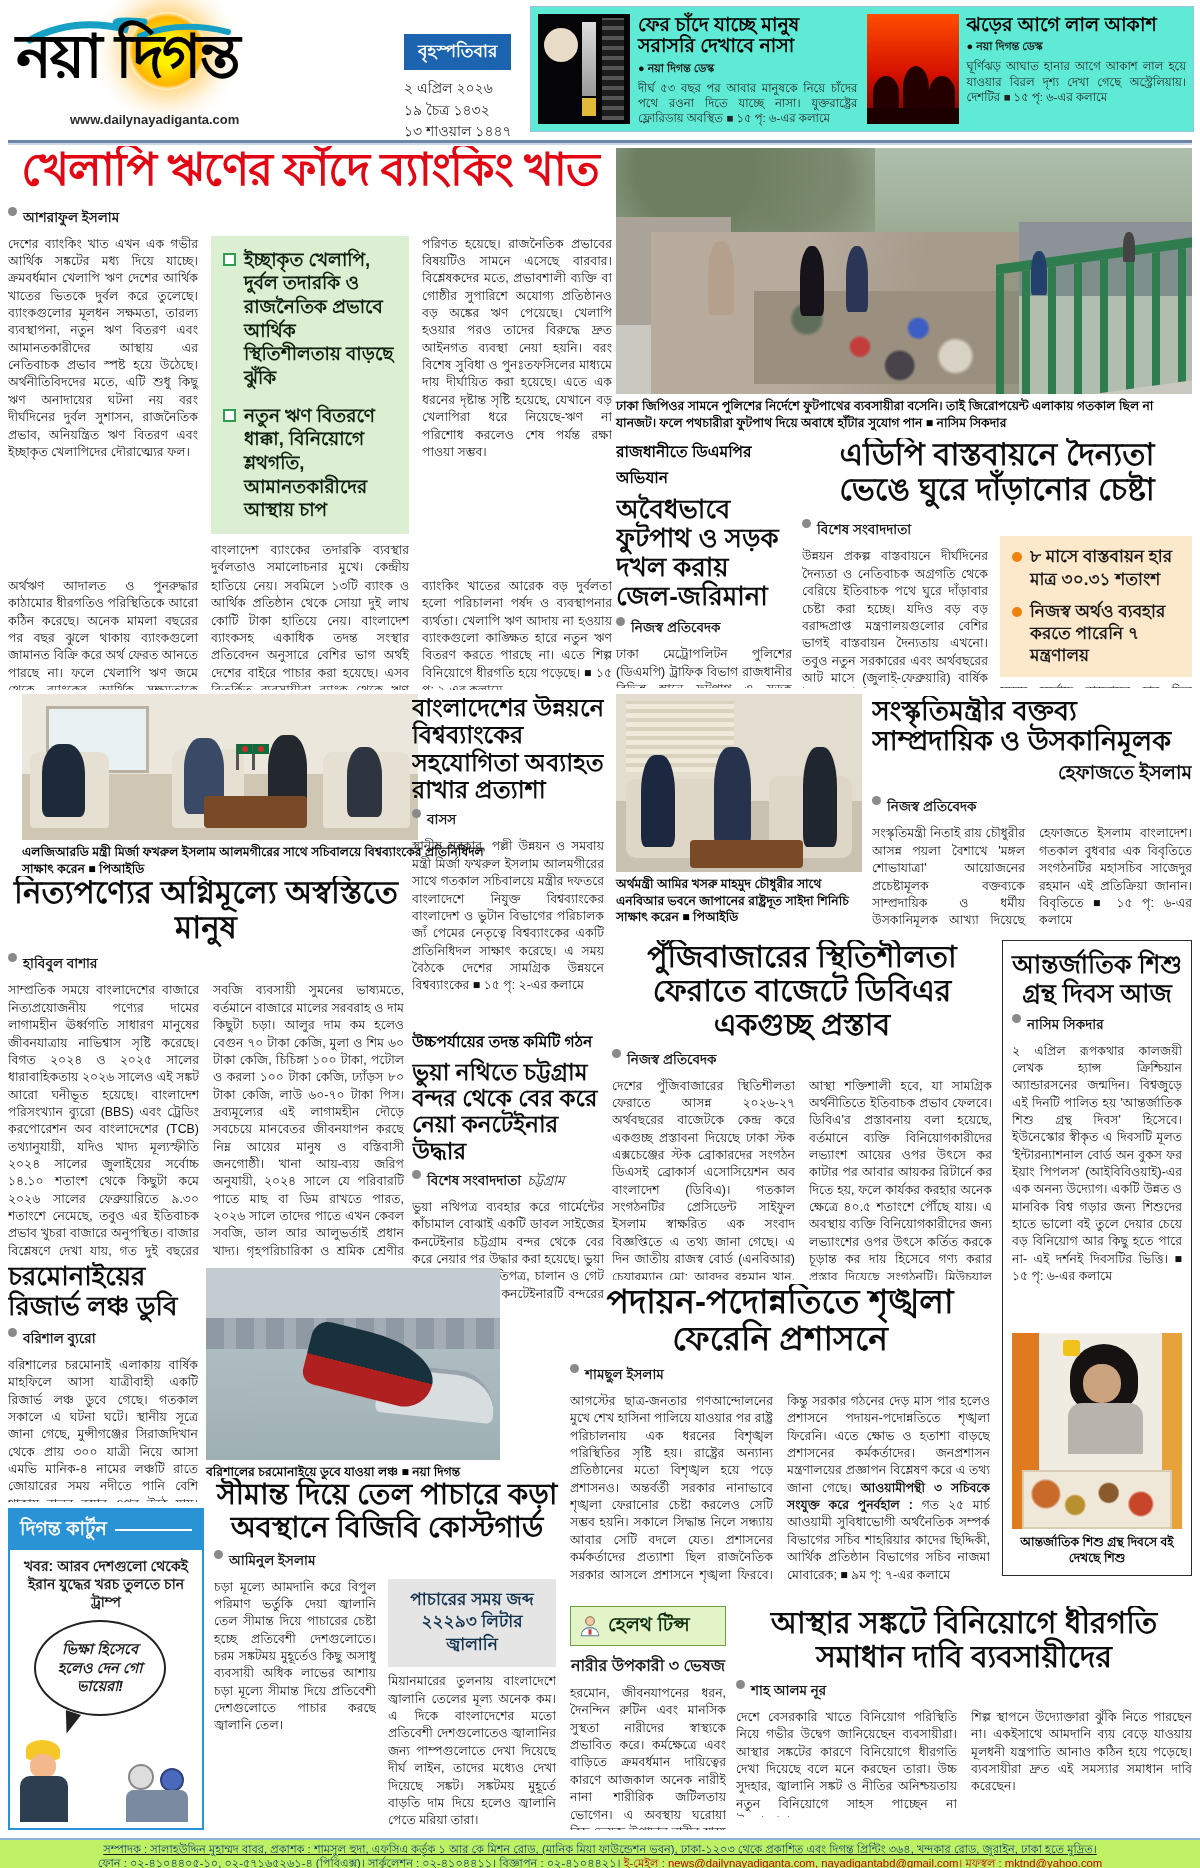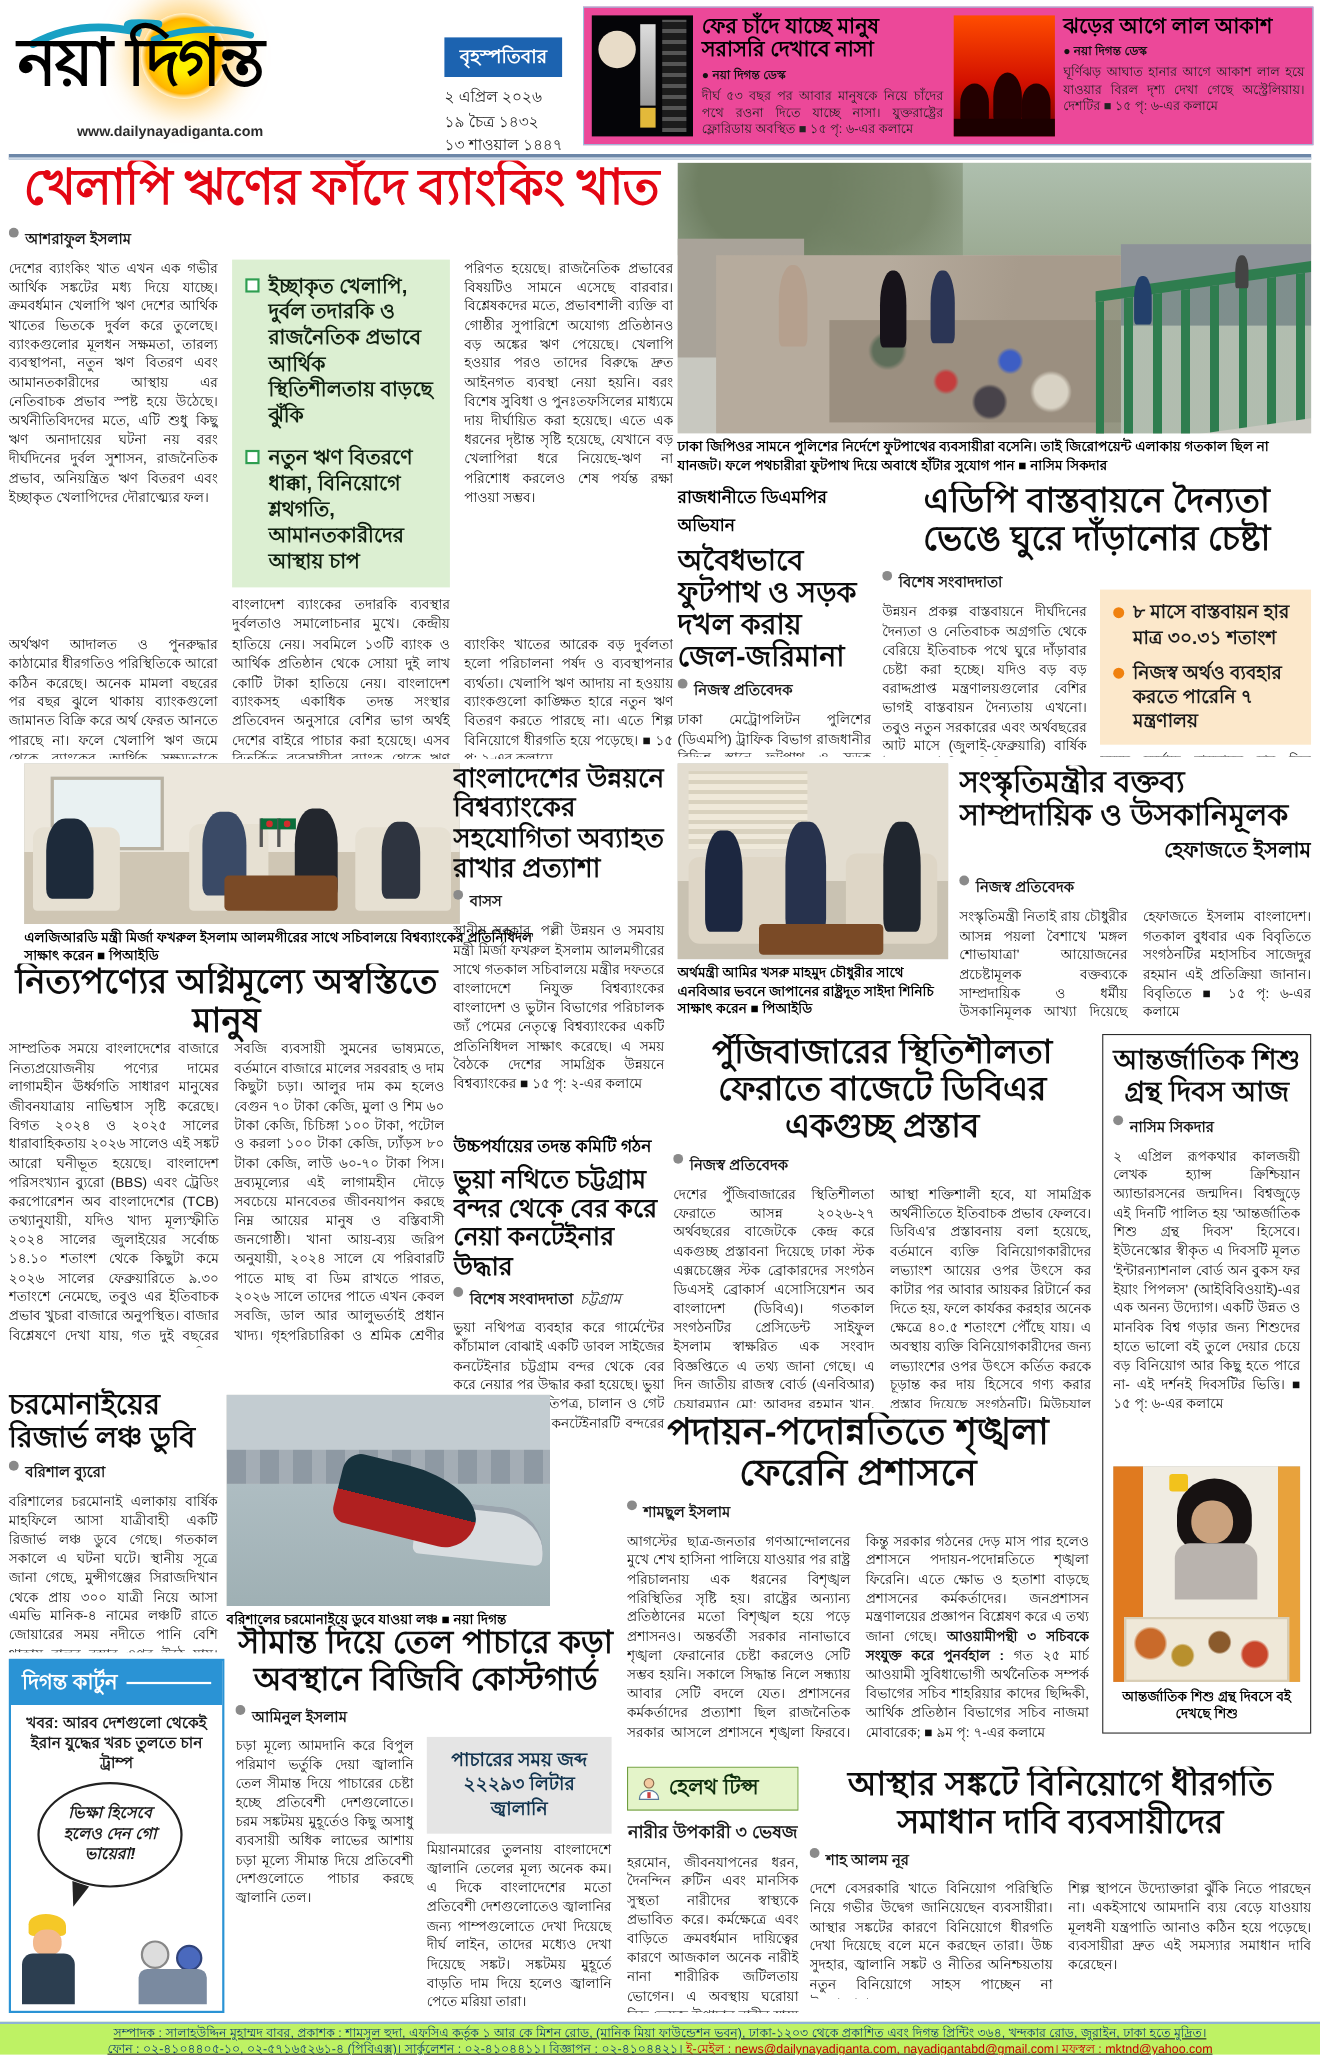--- a/index.html
+++ b/index.html
@@ -12,21 +12,21 @@
   .sun { position:absolute; left:112px; top:2px; width:78px; height:78px; border-radius:50%;
          background:radial-gradient(circle,#fff200 25%,#ffb300 62%,rgba(255,179,0,0) 72%);
          box-shadow:0 0 26px 10px rgba(255,170,0,.55); }
   .logo-birds { position:absolute; left:8px; top:0; }
   .logo-text { position:absolute; left:0; top:8px; width:340px; font-size:60px; font-weight:900; color:#000;
                letter-spacing:-2px; line-height:1.3; }
   .website { left:70px; top:112px; width:230px; font-size:13px; font-weight:700; color:#2b2b2b; }
   .dateblock { left:392px; top:34px; width:130px;margin-left:12px; }
   .day-badge { display:inline-block; background:#1c63b0; color:#fff; font-size:17px; font-weight:700; padding:4px 14px; }
   .date-lines { margin-top:8px; font-size:14px; color:#222; line-height:1.55; }
-  .teaser-box { left:530px; top:6px; width:664px; height:126px; background:#ec4899; border:1px solid #9cc2de;
+  .teaser-box { left:530px; top:6px; width:664px; height:126px; background:#5eead4; border:1px solid #9cc2de;
                 display:flex; gap:9px; padding:7px; }
   .teaser { display:flex; gap:8px; flex:1; }
   .t-img { width:92px; height:110px; flex:none; position:relative; overflow:hidden; }
   .t-title { font-size:19px; font-weight:800; line-height:1.12; color:#000; }
   .t-byline { font-size:11px; font-weight:700; margin:3px 0 1px 0; color:#111; }
   .t-body { font-size:11.6px; line-height:1.32; text-align:justify; color:#222; }
   .moon { position:absolute; left:6px; top:14px; width:34px; height:34px; border-radius:50%; background:#e8dcc8; }
   .rocket { position:absolute; left:44px; top:8px; width:14px; height:74px; background:linear-gradient(#ddd,#999); }
   .rocket-tip { position:absolute; left:44px; top:84px; width:14px; height:18px; background:#e3b93a; }
   .tower { position:absolute; left:64px; top:4px; width:22px; height:102px;
@@ -327,20 +327,24 @@
     <div class="hd" style="font-size:19px; text-align:right; margin-top:2px;">হেফাজতে ইসলাম</div>
     <div class="byline">
         <span class="dot"></span>
         <span>নিজস্ব প্রতিবেদক</span>
       </div>
     <p class="body-txt cols2">সংস্কৃতিমন্ত্রী নিতাই রায় চৌধুরীর আসন্ন পয়লা বৈশাখে 'মঙ্গল শোভাযাত্রা' আয়োজনের প্রচেষ্টামূলক বক্তব্যকে সাম্প্রদায়িক ও ধর্মীয় উসকানিমূলক আখ্যা দিয়েছে হেফাজতে ইসলাম বাংলাদেশ। গতকাল বুধবার এক বিবৃতিতে সংগঠনটির মহাসচিব সাজেদুর রহমান এই প্রতিক্রিয়া জানান। বিবৃতিতে ■ ১৫ পৃ: ৬-এর কলামে</p>
   </section>
 
   <section class="abs clip" style="left:8px; top:876px; width:396px; height:382px;">
     <h2 class="hd" style="font-size:31px; line-height:1.12; text-align:center;">নিত্যপণ্যের অগ্নিমূল্যে অস্বস্তিতে মানুষ</h2>
+    <div class="byline" style="margin-top:8px;">
+        <span class="dot"></span>
+        <span>হাবিবুল বাশার</span>
+      </div>
     <div style="display:flex; gap:14px;">
       <p class="body-txt clip" style="width:191px; height:280px;">সাম্প্রতিক সময়ে বাংলাদেশের বাজারে নিত্যপ্রয়োজনীয় পণ্যের দামের লাগামহীন ঊর্ধ্বগতি সাধারণ মানুষের জীবনযাত্রায় নাভিশ্বাস সৃষ্টি করেছে। বিগত ২০২৪ ও ২০২৫ সালের ধারাবাহিকতায় ২০২৬ সালেও এই সঙ্কট আরো ঘনীভূত হয়েছে। বাংলাদেশ পরিসংখ্যান ব্যুরো (BBS) এবং ট্রেডিং করপোরেশন অব বাংলাদেশের (TCB) তথ্যানুযায়ী, যদিও খাদ্য মূল্যস্ফীতি ২০২৪ সালের জুলাইয়ের সর্বোচ্চ ১৪.১০ শতাংশ থেকে কিছুটা কমে ২০২৬ সালের ফেব্রুয়ারিতে ৯.৩০ শতাংশে নেমেছে, তবুও এর ইতিবাচক প্রভাব খুচরা বাজারে অনুপস্থিত। বাজার বিশ্লেষণে দেখা যায়, গত দুই বছরের ব্যবধানে চাল, ডাল, তেল ও সবজির মতো মৌলিক পণ্যের দাম গড়ে ১০ শতাংশ থেকে ৩৫ শতাংশ পর্যন্ত বৃদ্ধি পেয়েছে। ২০২৪ সালে যে সরু চাল প্রতি কেজি ৭০-৮০ টাকায় পাওয়া যেত, ২০২৬ সালের বর্তমান বাজারে তা বিক্রি হচ্ছে ৭৫-৯০ টাকায়।</p>
       <p class="body-txt clip" style="width:191px; height:280px;">সবজি ব্যবসায়ী সুমনের ভাষ্যমতে, বর্তমানে বাজারে মালের সরবরাহ ও দাম কিছুটা চড়া। আলুর দাম কম হলেও বেগুন ৭০ টাকা কেজি, মুলা ও শিম ৬০ টাকা কেজি, চিচিঙ্গা ১০০ টাকা, পটোল ও করলা ১০০ টাকা কেজি, ঢ্যাঁড়স ৮০ টাকা কেজি, লাউ ৬০-৭০ টাকা পিস। দ্রব্যমূল্যের এই লাগামহীন দৌড়ে সবচেয়ে মানবেতর জীবনযাপন করছে নিম্ন আয়ের মানুষ ও বস্তিবাসী জনগোষ্ঠী। খানা আয়-ব্যয় জরিপ অনুযায়ী, ২০২৪ সালে যে পরিবারটি পাতে মাছ বা ডিম রাখতে পারত, ২০২৬ সালে তাদের পাতে এখন কেবল সবজি, ডাল আর আলুভর্তাই প্রধান খাদ্য। গৃহপরিচারিকা ও শ্রমিক শ্রেণীর মানুষরা ঘরভাড়া ও খাবারের খরচ মেটাতে গিয়ে চড়া সুদে ঋণ নিতে বাধ্য হচ্ছে, যা তাদের এক ঋণের দুষ্টচক্রে বন্দী ■ ৯ম পৃ: ১-এর কলামে</p>
     </div>
   </section>
 
   <section class="abs clip" style="left:412px; top:1030px; width:192px; height:268px;">
     <div class="kicker">উচ্চপর্যায়ের তদন্ত কমিটি গঠন</div>
     <h2 class="hd" style="font-size:23px; line-height:1.14; margin-top:3px;">ভুয়া নথিতে চট্টগ্রাম বন্দর থেকে বের করে নেয়া কনটেইনার উদ্ধার</h2>
     <div class="byline">

